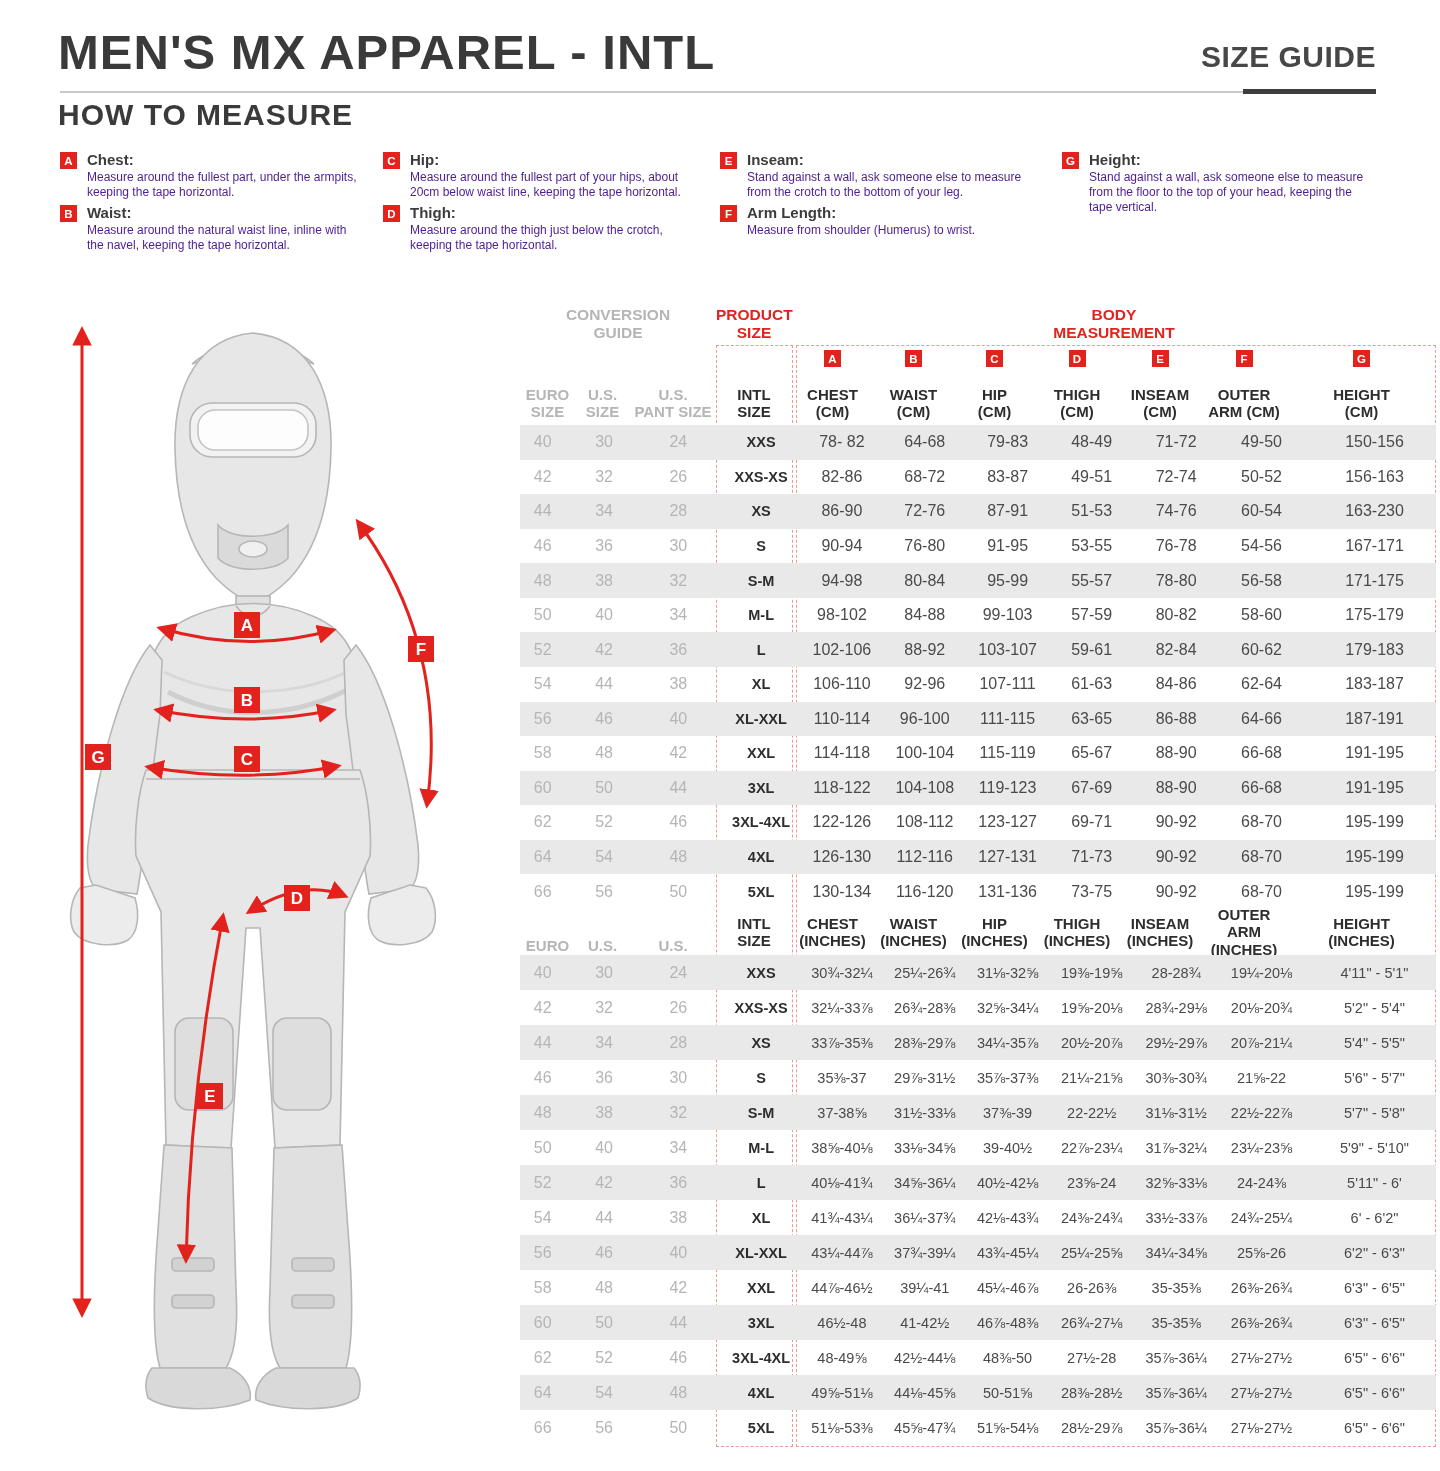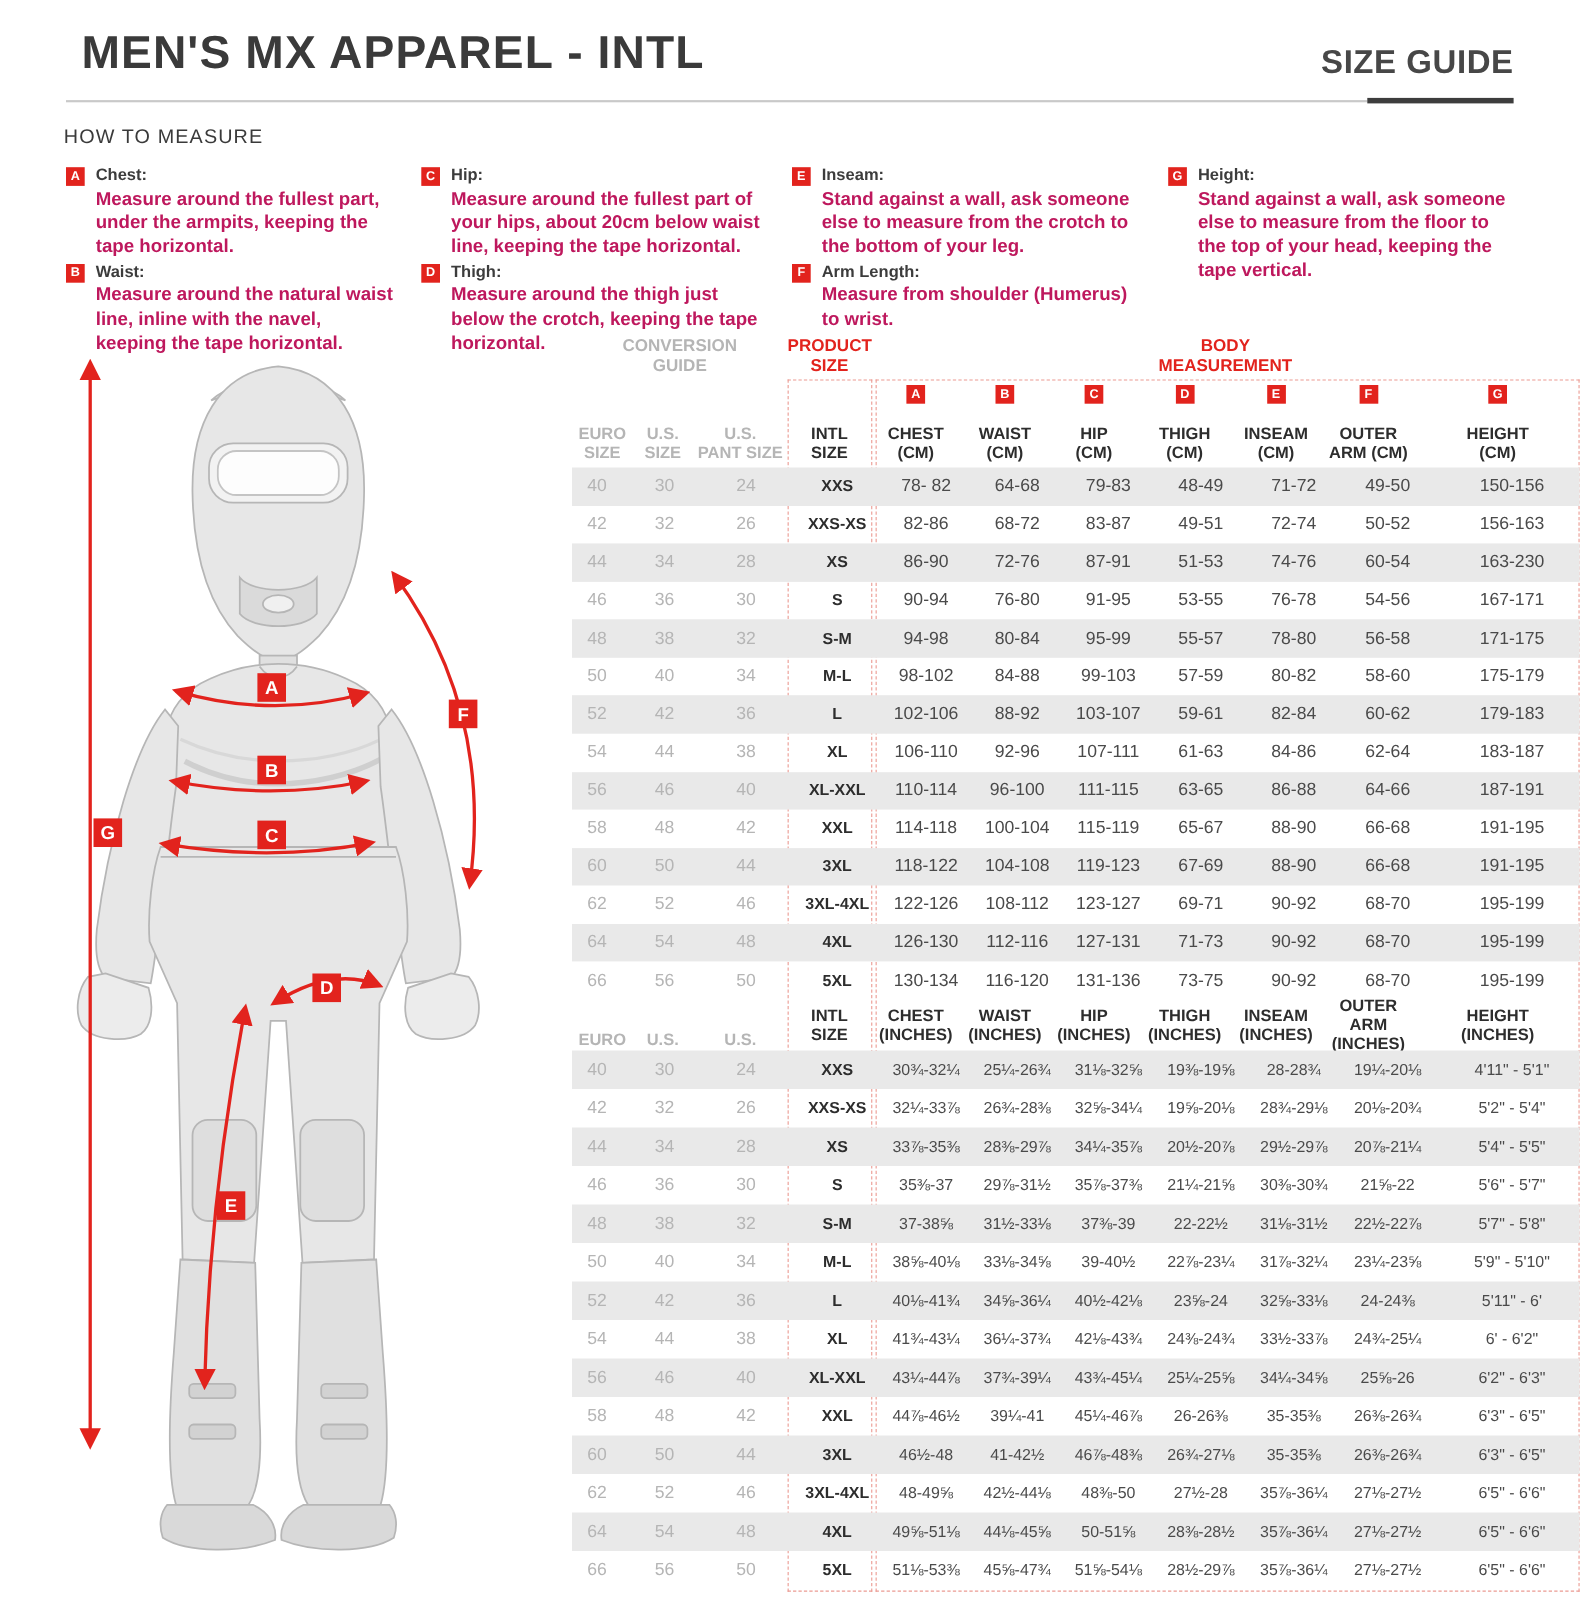--- a/index.html
+++ b/index.html
@@ -8,34 +8,34 @@
     --gray-txt:#b5b5b5;
     --dark:#3a3a3a;
     --val:#4a4a4a;
     --stripe:#e9e9e9;
   }
   html,body{margin:0;padding:0;background:#fff;}
   body{font-family:"Liberation Sans", sans-serif;}
   .page{position:relative;width:1440px;height:1471px;background:#fff;overflow:hidden;}
 
   
-  .page-title{position:absolute;left:74px;top:24px;font-size:42px;font-weight:bold;letter-spacing:1px;color:var(--dark);white-space:nowrap;}
+  .page-title{position:absolute;left:58px;top:24px;font-size:49px;font-weight:bold;letter-spacing:1px;color:var(--dark);white-space:nowrap;}
   .size-guide{position:absolute;right:64px;top:40px;font-size:30px;font-weight:bold;color:#474747;letter-spacing:.5px;}
   .rule-light{position:absolute;left:60px;top:91px;width:1183px;height:2px;background:#c9c9c9;}
   .rule-dark{position:absolute;left:1243px;top:89px;width:133px;height:5px;background:#3d3d3d;}
-  .how-to{position:absolute;left:58px;top:114px;font-size:18px;font-weight:normal;letter-spacing:1px;color:var(--dark);}
+  .how-to{position:absolute;left:58px;top:98px;font-size:30px;font-weight:bold;letter-spacing:1px;color:var(--dark);}
 
   
   .measure-col{position:absolute;top:150px;}
   #mcol0{left:60px;width:300px;} #mcol1{left:383px;width:310px;} #mcol2{left:720px;width:318px;} #mcol3{left:1062px;width:315px;}
   .m-item{position:relative;padding-left:27px;margin-bottom:3px;}
   .m-badge{position:absolute;left:0;top:2px;width:17px;height:17px;background:var(--red);color:#fff;
            font-size:11.5px;font-weight:bold;display:flex;align-items:center;justify-content:center;}
   .m-label{font-size:15px;font-weight:bold;color:#3c3c3c;line-height:1.3;}
-  .m-text{font-size:17px;color:#be185d;line-height:1.28;font-weight:bold;}
+  .m-text{font-size:12px;color:#4c1d95;line-height:1.28;}
 
   
   .figure{position:absolute;left:40px;top:300px;width:480px;height:1171px;}
 
   
   .tablewrap{position:absolute;left:520px;top:300px;width:916px;height:1160px;}
   .grp{position:absolute;text-align:center;font-weight:bold;font-size:15.5px;line-height:1.15;white-space:pre-line;}
   .grp-conv{left:0;width:196px;top:6px;color:var(--gray-txt);}
   .grp-prod{left:196px;width:76px;top:6px;color:var(--red);}
   .grp-body{left:272px;width:644px;top:6px;color:var(--red);}

